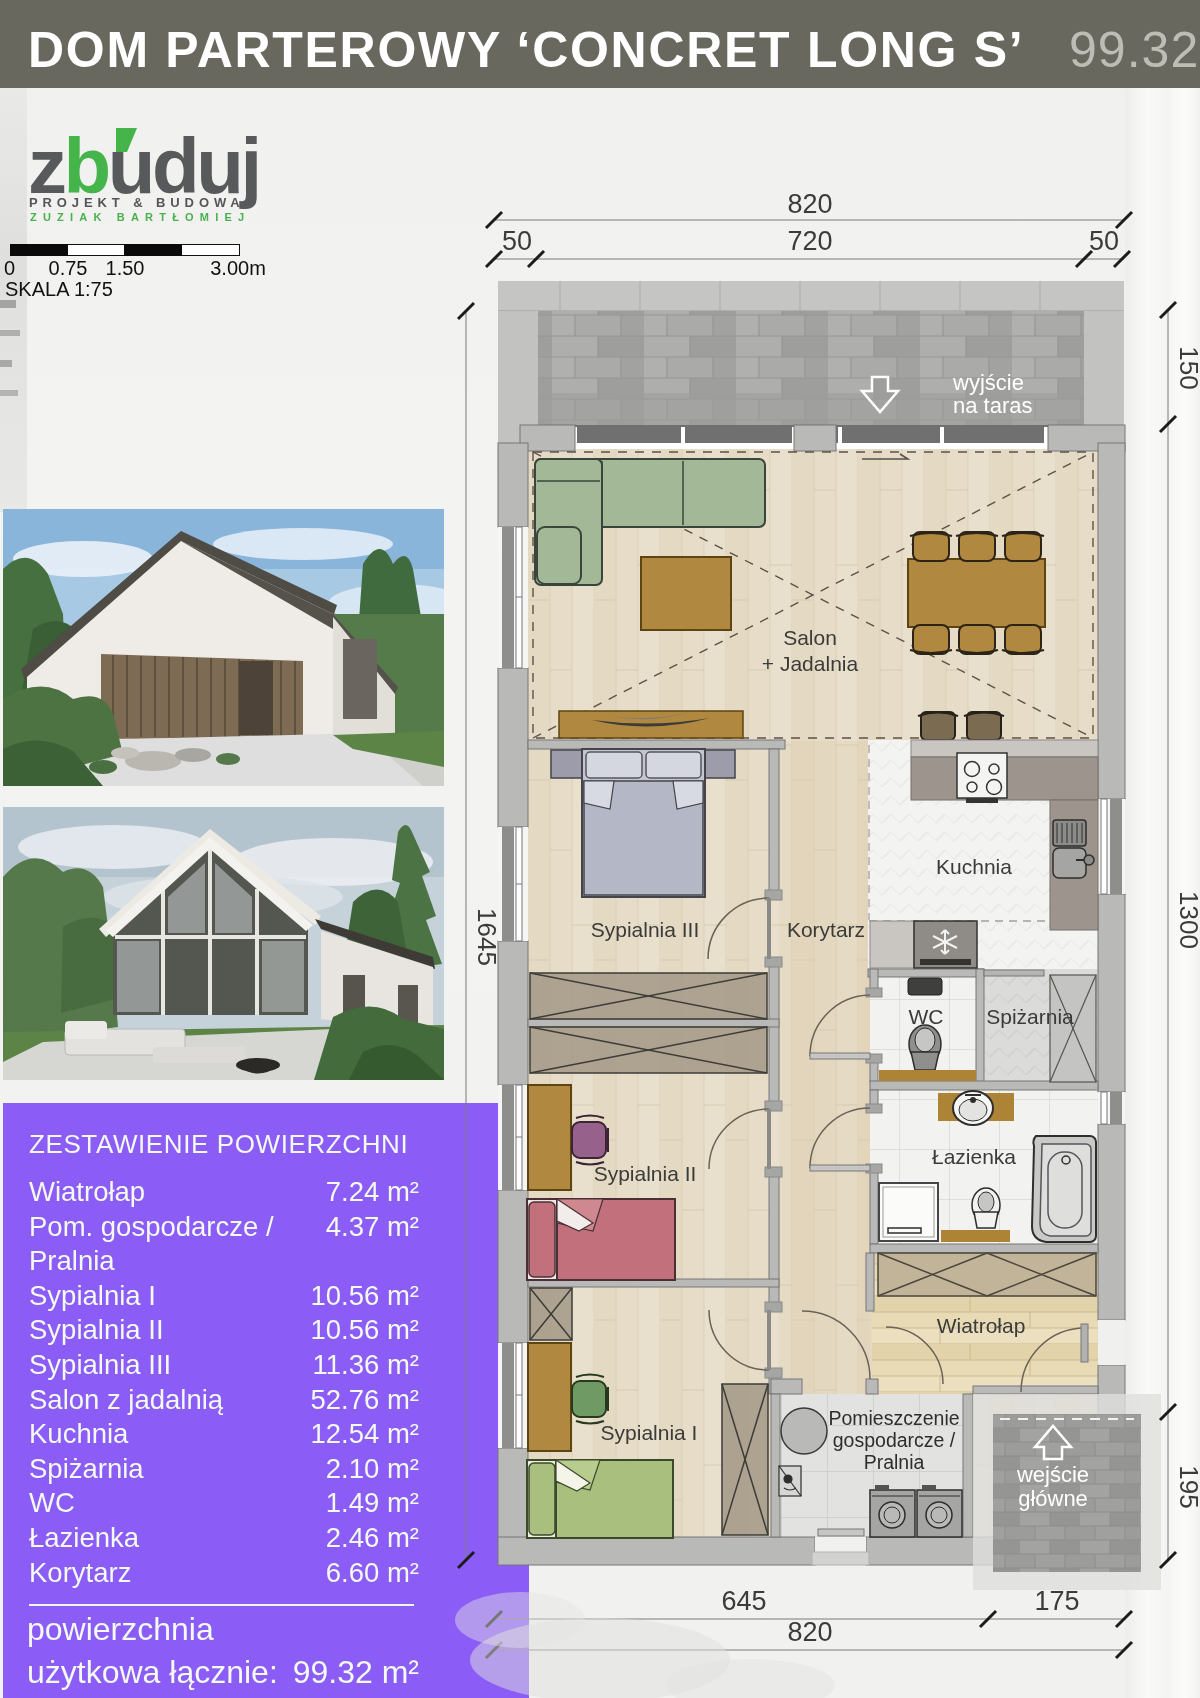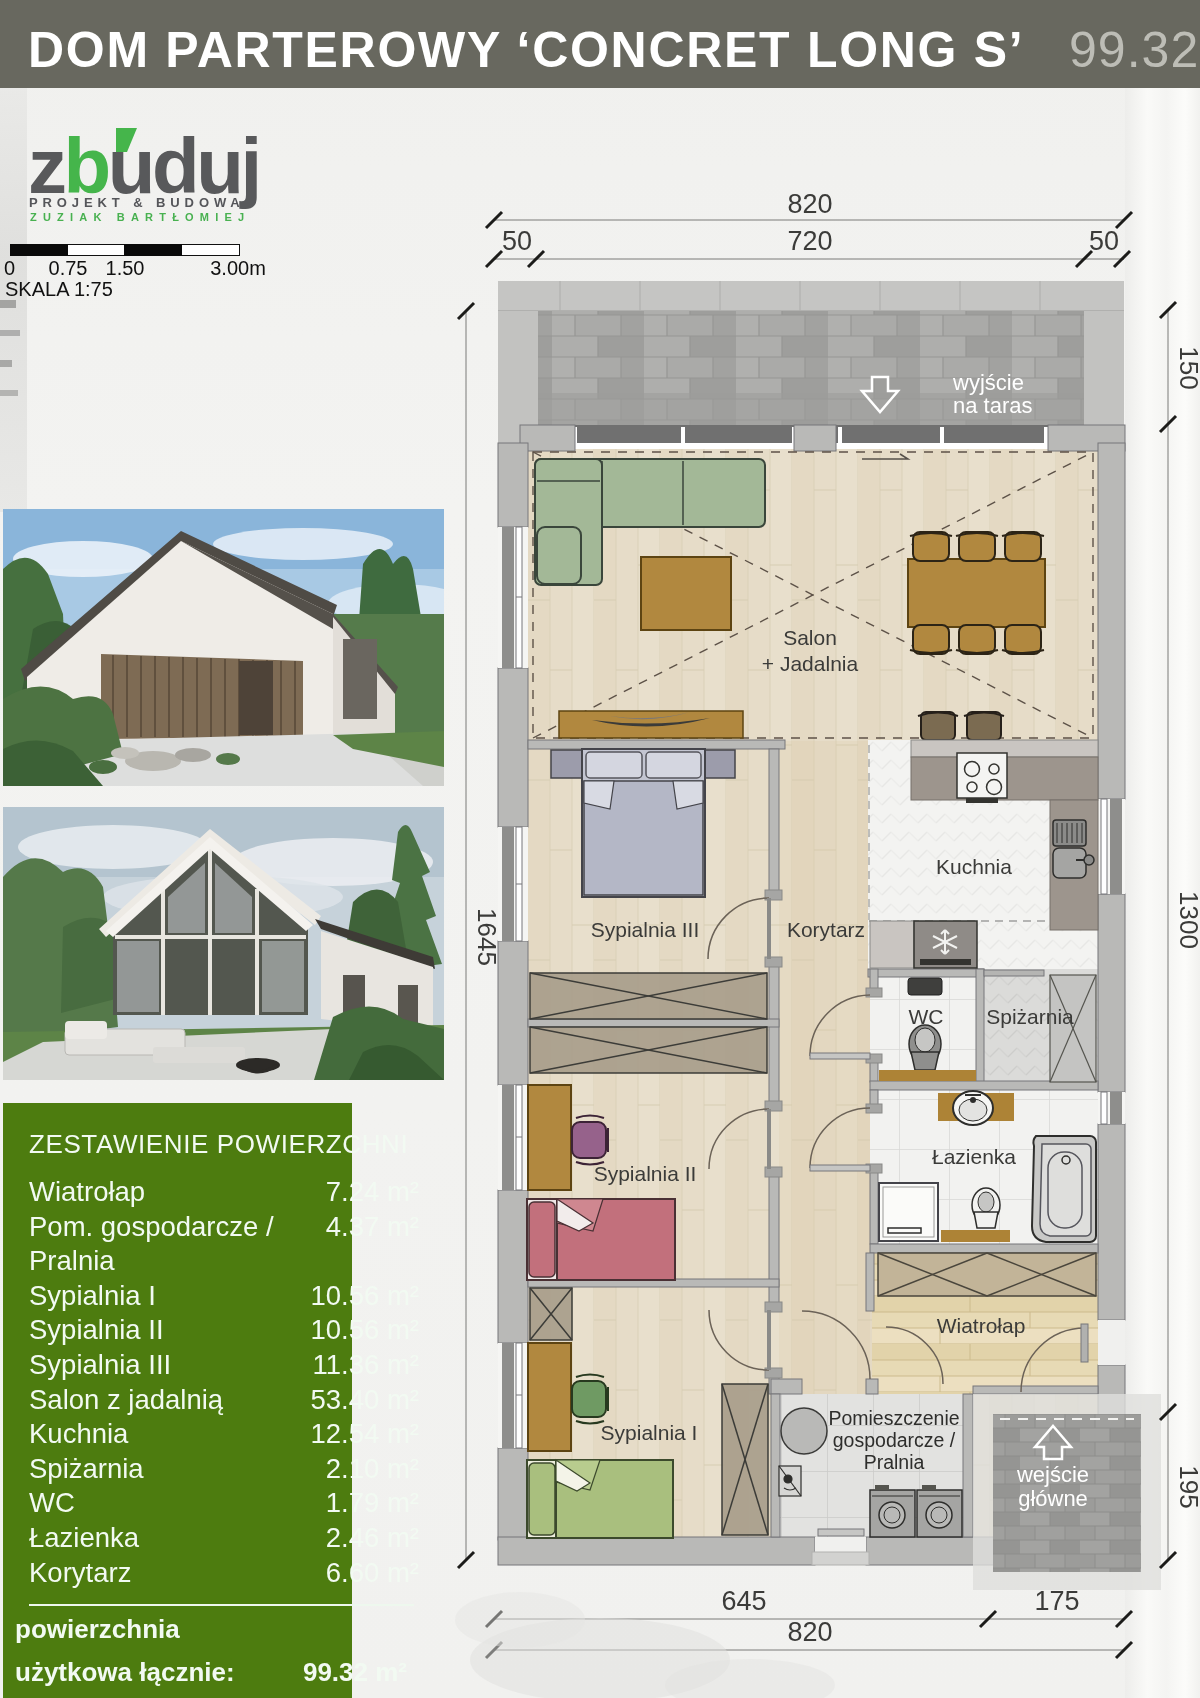--- a/index.html
+++ b/index.html
@@ -161,42 +161,42 @@
   <rect x="62" y="214" width="42" height="18" rx="4" fill="#eceae6"></rect>
   <rect x="150" y="240" width="92" height="16" rx="3" fill="#dcdbd7"></rect>
 
   <ellipse cx="255" cy="258" rx="22" ry="7" fill="#2c2a27"></ellipse>
   <path d="M236,258 q19,14 38,0" stroke="#2c2a27" stroke-width="3" fill="none"></path>
 
   <path d="M330,210 q40,-22 70,2 l41,10 0,51 -130,0 z" fill="#446b3c"></path>
   <path d="M360,245 q30,-16 55,4 l26,24 -95,0 z" fill="#365a30"></path>
 </svg>
 
-<div class="abs" style="left:3px;top:1103px;width:349px;height:595px;background:#4d7c0f;color:#f2faf2">
+<div class="abs" style="left:3px;top:1103px;width:526px;height:595px;background:#8b5cf6;color:#f2faf2">
 
   <div class="abs" style="left:26px;top:26px;font-size:26px;letter-spacing:0.6px;white-space:nowrap">ZESTAWIENIE POWIERZCHNI</div>
 
   <div class="abs" style="left:26px;top:72px;width:390px;font-size:27.5px;line-height:34.6px">
     <div style="position:relative">Wiatrołap<span style="position:absolute;right:0">7.24 m²</span></div>
     <div style="position:relative">Pom. gospodarcze /<span style="position:absolute;right:0">4.37 m²</span></div>
     <div>Pralnia</div>
     <div style="position:relative">Sypialnia I<span style="position:absolute;right:0">10.56 m²</span></div>
     <div style="position:relative">Sypialnia II<span style="position:absolute;right:0">10.56 m²</span></div>
     <div style="position:relative">Sypialnia III<span style="position:absolute;right:0">11.36 m²</span></div>
-    <div style="position:relative">Salon z jadalnią<span style="position:absolute;right:0">53.40 m²</span></div>
+    <div style="position:relative">Salon z jadalnią<span style="position:absolute;right:0">52.76 m²</span></div>
     <div style="position:relative">Kuchnia<span style="position:absolute;right:0">12.54 m²</span></div>
     <div style="position:relative">Spiżarnia<span style="position:absolute;right:0">2.10 m²</span></div>
-    <div style="position:relative">WC<span style="position:absolute;right:0">1.79 m²</span></div>
+    <div style="position:relative">WC<span style="position:absolute;right:0">1.49 m²</span></div>
     <div style="position:relative">Łazienka<span style="position:absolute;right:0">2.46 m²</span></div>
     <div style="position:relative">Korytarz<span style="position:absolute;right:0">6.60 m²</span></div>
   </div>
 
   <div class="abs" style="left:26px;top:501px;width:385px;height:2px;background:#eef8ee"></div>
 
-  <div class="abs" style="left:12px;top:505px;width:392px;font-size:26px;font-weight:bold;line-height:43px">
+  <div class="abs" style="left:24px;top:505px;width:392px;font-size:32px;font-weight:normal;line-height:43px">
     <div>powierzchnia</div>
     <div style="position:relative">użytkowa łącznie:<span style="position:absolute;right:0">99.32 m²</span></div>
   </div>
 </div>
 
 <svg id="plan" class="abs" style="left:0;top:0" width="1200" height="1698" viewBox="0 0 1200 1698">
 <defs>
   <pattern id="pWood" width="66" height="180" patternUnits="userSpaceOnUse">
     <rect width="66" height="180" fill="#e6dcc8"></rect>
     <rect x="0" width="22" height="180" fill="#e4d9c3"></rect>

